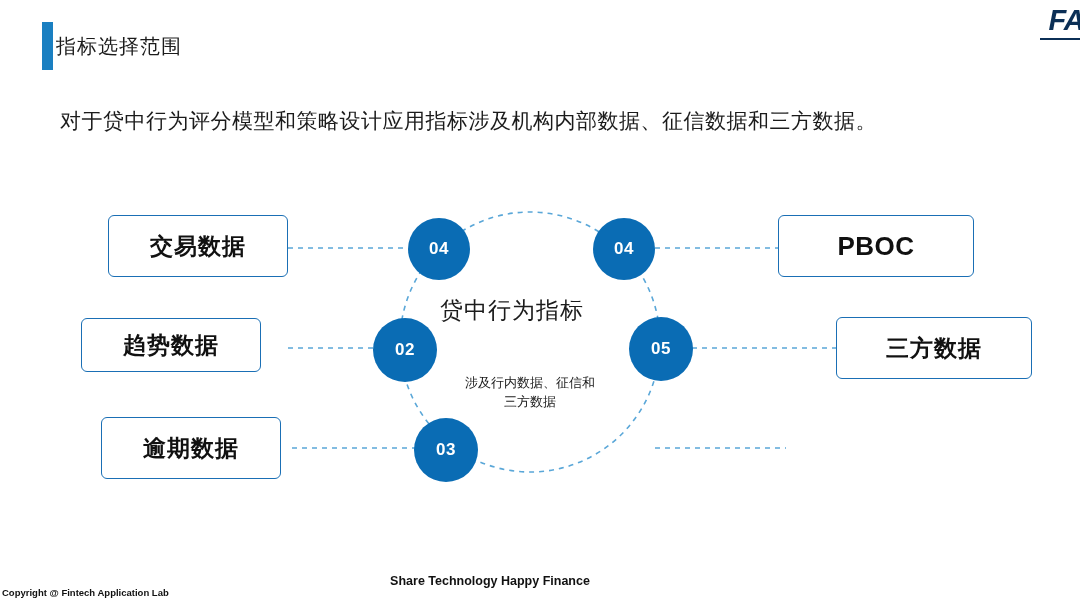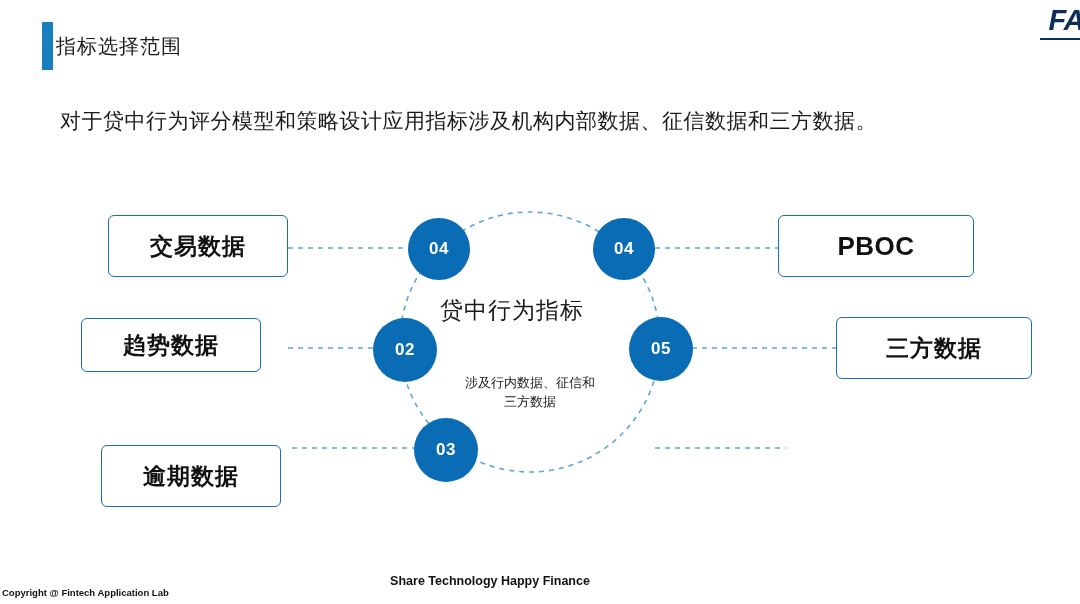--- a/index.html
+++ b/index.html
@@ -208,21 +208,21 @@
     </div>
 
     <div class="num-circle" style="left:408px; top:48px; width:62px; height:62px;">04</div>
     <div class="num-circle" style="left:373px; top:148px; width:64px; height:64px;">02</div>
     <div class="num-circle" style="left:414px; top:248px; width:64px; height:64px;">03</div>
     <div class="num-circle" style="left:593px; top:48px; width:62px; height:62px;">04</div>
     <div class="num-circle" style="left:629px; top:147px; width:64px; height:64px;">05</div>
 
     <div class="label-box" style="left:108px; top:45px; width:180px; height:62px;">交易数据</div>
     <div class="label-box" style="left:81px; top:148px; width:180px; height:54px;">趋势数据</div>
-    <div class="label-box" style="left:101px; top:247px; width:180px; height:62px;margin-top:28px;">逾期数据</div>
+    <div class="label-box" style="left:101px; top:247px; width:180px; height:62px;">逾期数据</div>
 
     <div class="label-box latin" style="left:778px; top:45px; width:196px; height:62px;">PBOC</div>
     <div class="label-box" style="left:836px; top:147px; width:196px; height:62px;">三方数据</div>
 
   </div>
 
   <div class="footer-center">Share Technology Happy Finance</div>
   <div class="footer-left">Copyright @ Fintech Application Lab</div>
 
 </div>

